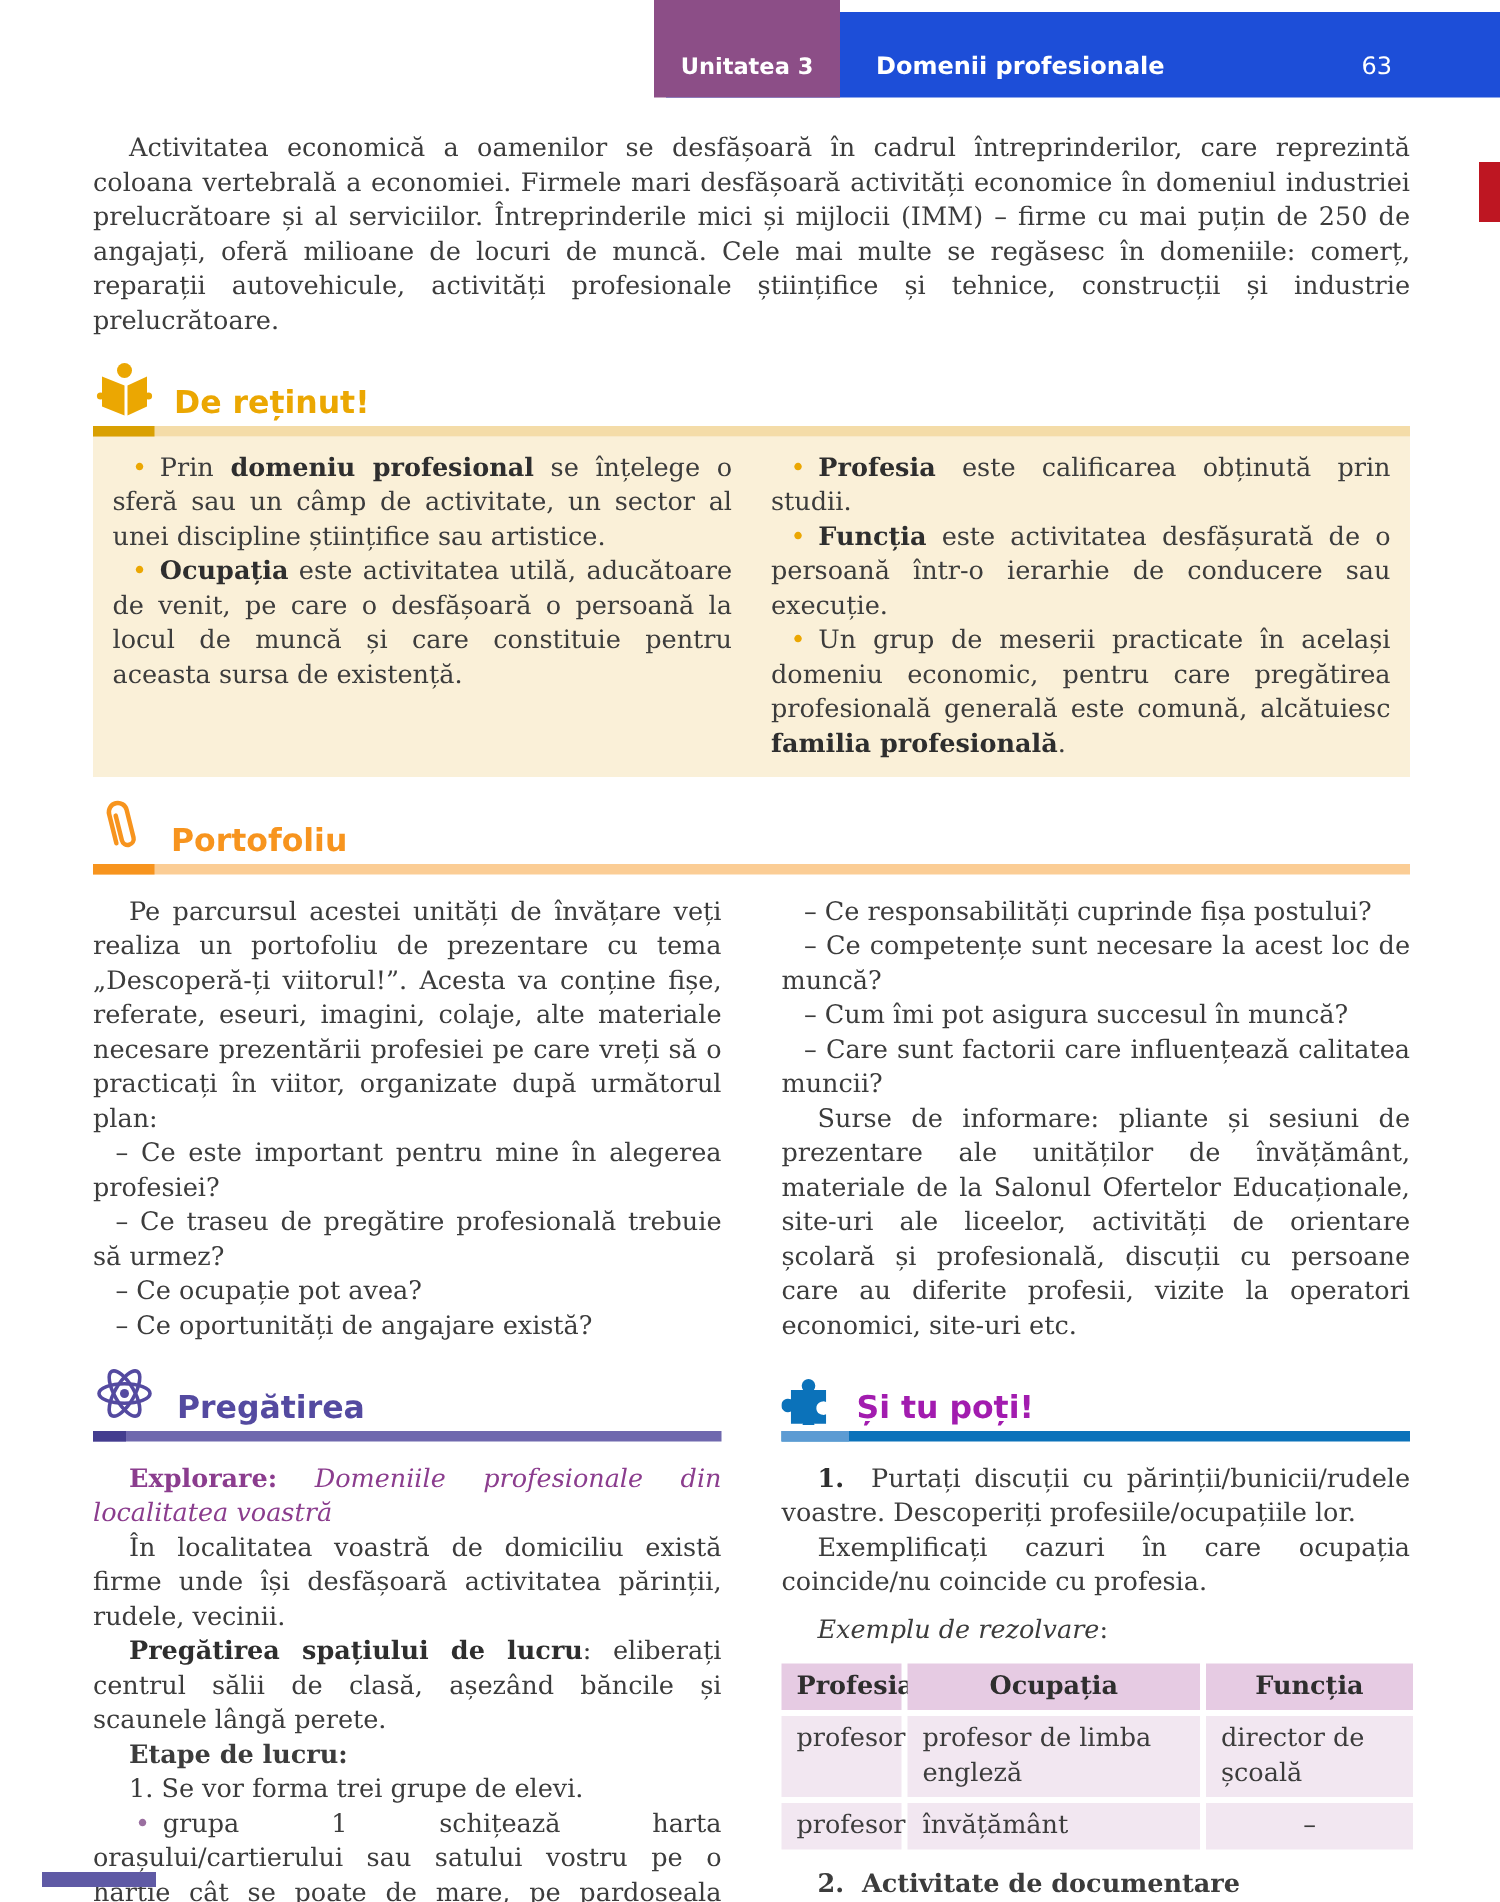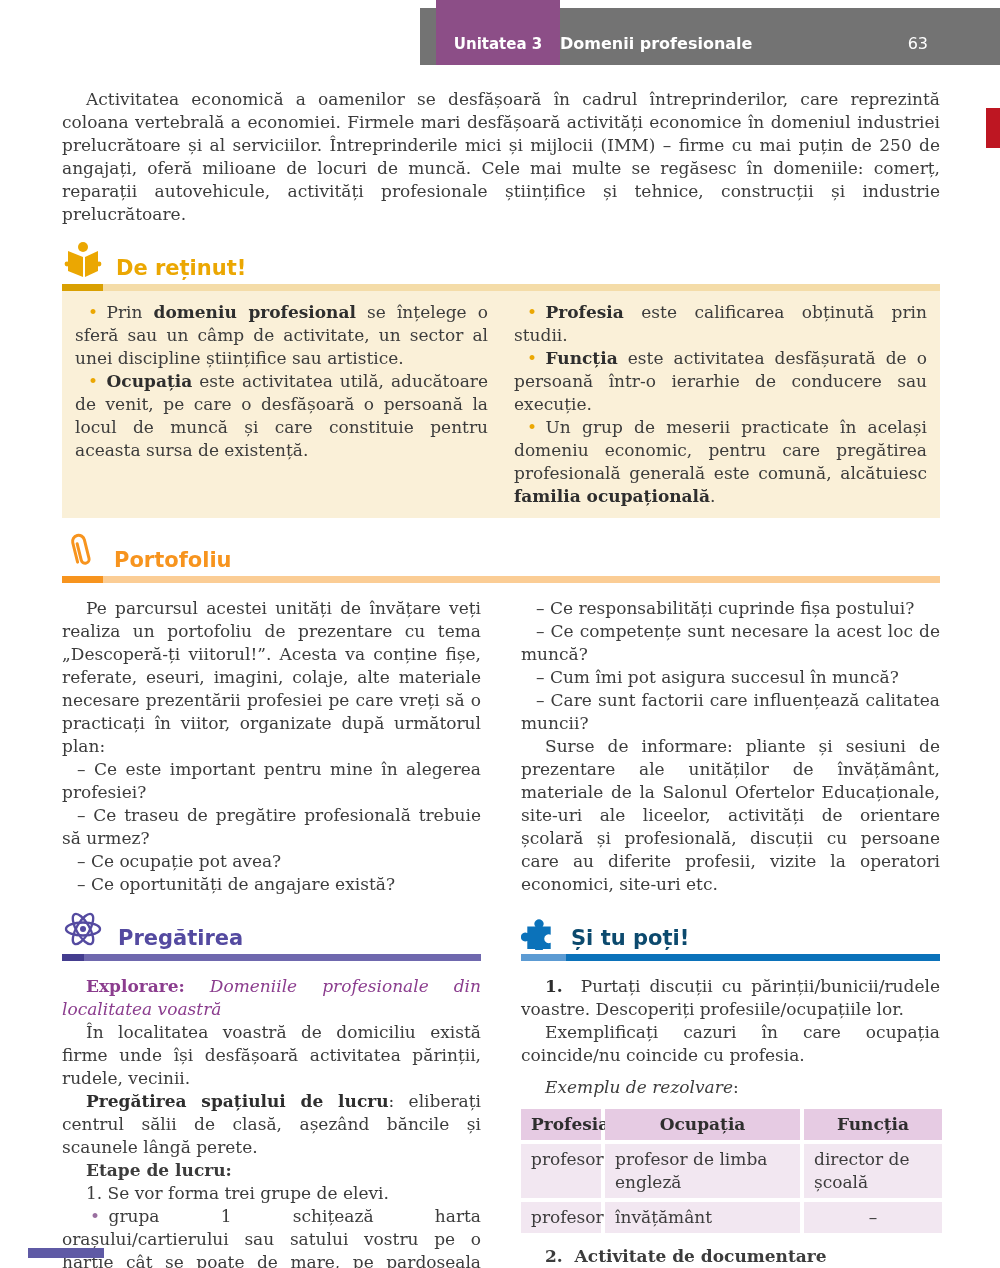--- a/index.html
+++ b/index.html
@@ -1,38 +1,38 @@
 <!DOCTYPE html>
 <html><head>
 <meta charset="utf-8">
 <style>
   html,body{margin:0;padding:0;background:#fff;}
   .page{position:relative;width:1000px;height:1268px;background:#fff;overflow:hidden;
         font-family:"DejaVu Serif",serif;color:#3c3c3c;}
   
-  .band{position:absolute;left:420px;right:0;top:8px;height:57px;background:#737373;}
+  .band{position:absolute;left:444px;right:0;top:8px;height:57px;background:#1d4ed8;}
   .htitle{position:absolute;left:140px;bottom:12px;color:#fff;
           font-family:"DejaVu Sans",sans-serif;font-weight:700;font-size:16px;}
   .hpage{position:absolute;right:72px;bottom:12px;color:#fff;
          font-family:"DejaVu Sans",sans-serif;font-size:16px;}
   .unit{position:absolute;left:436px;top:0;width:124px;height:65px;background:#8c4e87;
         color:#fff;font-family:"DejaVu Sans",sans-serif;font-weight:700;font-size:15px;
         display:flex;align-items:flex-end;justify-content:center;padding-bottom:12px;box-sizing:border-box;}
   .red-tab{position:absolute;right:0;top:108px;width:14px;height:40px;background:#be1622;}
   
   .content{position:absolute;left:62px;top:88px;width:878px;}
   p{margin:0;font-size:17px;line-height:23px;text-align:justify;}
   .indent{text-indent:24px;}
   .bold{font-weight:700;}
   b{color:#2e2e2e;}
   
   .sec-head{display:flex;align-items:flex-end;gap:14px;height:40px;margin-bottom:4px;}
   .sec-head h2{margin:0;font-family:"DejaVu Sans",sans-serif;font-weight:700;font-size:21px;}
   .gold h2{color:#eba702;} .orange h2{color:#f7941e;}
-  .indigo h2{color:#544aa0;} .blue h2{color:#0c4a6e;}
+  .indigo h2{color:#544aa0;} .blue h2{color:#a21caf;}
   .bar{position:relative;height:7px;}
   .bar .seg{position:absolute;left:0;top:0;bottom:0;}
   .bar.gold-b{background:#f4dca8;} .bar.gold-b .seg{width:41px;background:#d9a002;}
   .bar.orange-b{background:#fbcd95;} .bar.orange-b .seg{width:41px;background:#f7941e;}
   .bar.indigo-b{background:#6f68ae;} .bar.indigo-b .seg{width:22px;background:#443d8f;}
   .bar.blue-b{background:#0b72ba;} .bar.blue-b .seg{width:45px;background:#5c9bd3;}
   
   .cream{background:#faf0d8;display:flex;gap:26px;padding:10px 13px;box-sizing:border-box;}
   .cream .col{flex:1;}
   .bullet{text-indent:13px;}
@@ -88,21 +88,21 @@
           <span class="seg"></span>
         </div>
       <div class="cream">
         <div class="col">
           <p class="bullet">Prin <b>domeniu profesional</b> se înțelege o sferă sau un câmp de activitate, un sector al unei discipline științifice sau artistice.</p>
           <p class="bullet"><b>Ocupația</b> este activitatea utilă, aducătoare de venit, pe care o desfășoară o persoană la locul de muncă și care constituie pentru aceasta sursa de existență.</p>
         </div>
         <div class="col">
           <p class="bullet"><b>Profesia</b> este calificarea obținută prin studii.</p>
           <p class="bullet"><b>Funcția</b> este activitatea desfășurată de o persoană într-o ierarhie de conducere sau execuție.</p>
-          <p class="bullet">Un grup de meserii practicate în același domeniu economic, pentru care pregătirea profesională generală este comună, alcătuiesc <b>familia ocupațională</b>.</p>
+          <p class="bullet">Un grup de meserii practicate în același domeniu economic, pentru care pregătirea profesională generală este comună, alcătuiesc <b>familia profesională</b>.</p>
         </div>
       </div>
     </section>
 
     <section class="sect">
       <div class="sec-head orange">
         <svg class="icon" width="38" height="42" viewBox="0 0 38 42">
           <g transform="rotate(-14 19 21)">
             <path d="M13 31 V11 a6 6 0 0 1 12 0 v19 a4 4 0 0 1 -8 0 V13" fill="none" stroke="#f7941e" stroke-width="3" stroke-linecap="round"></path>
           </g>

